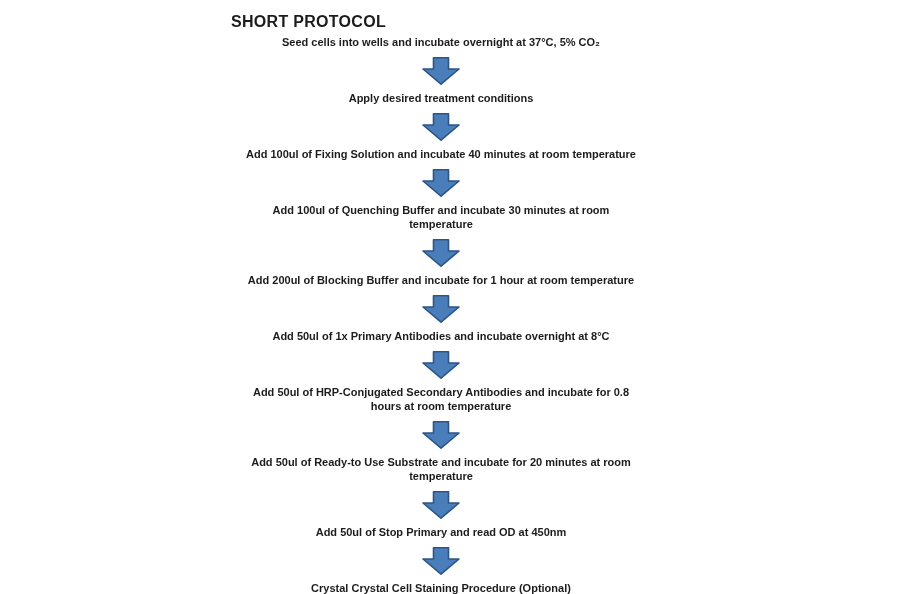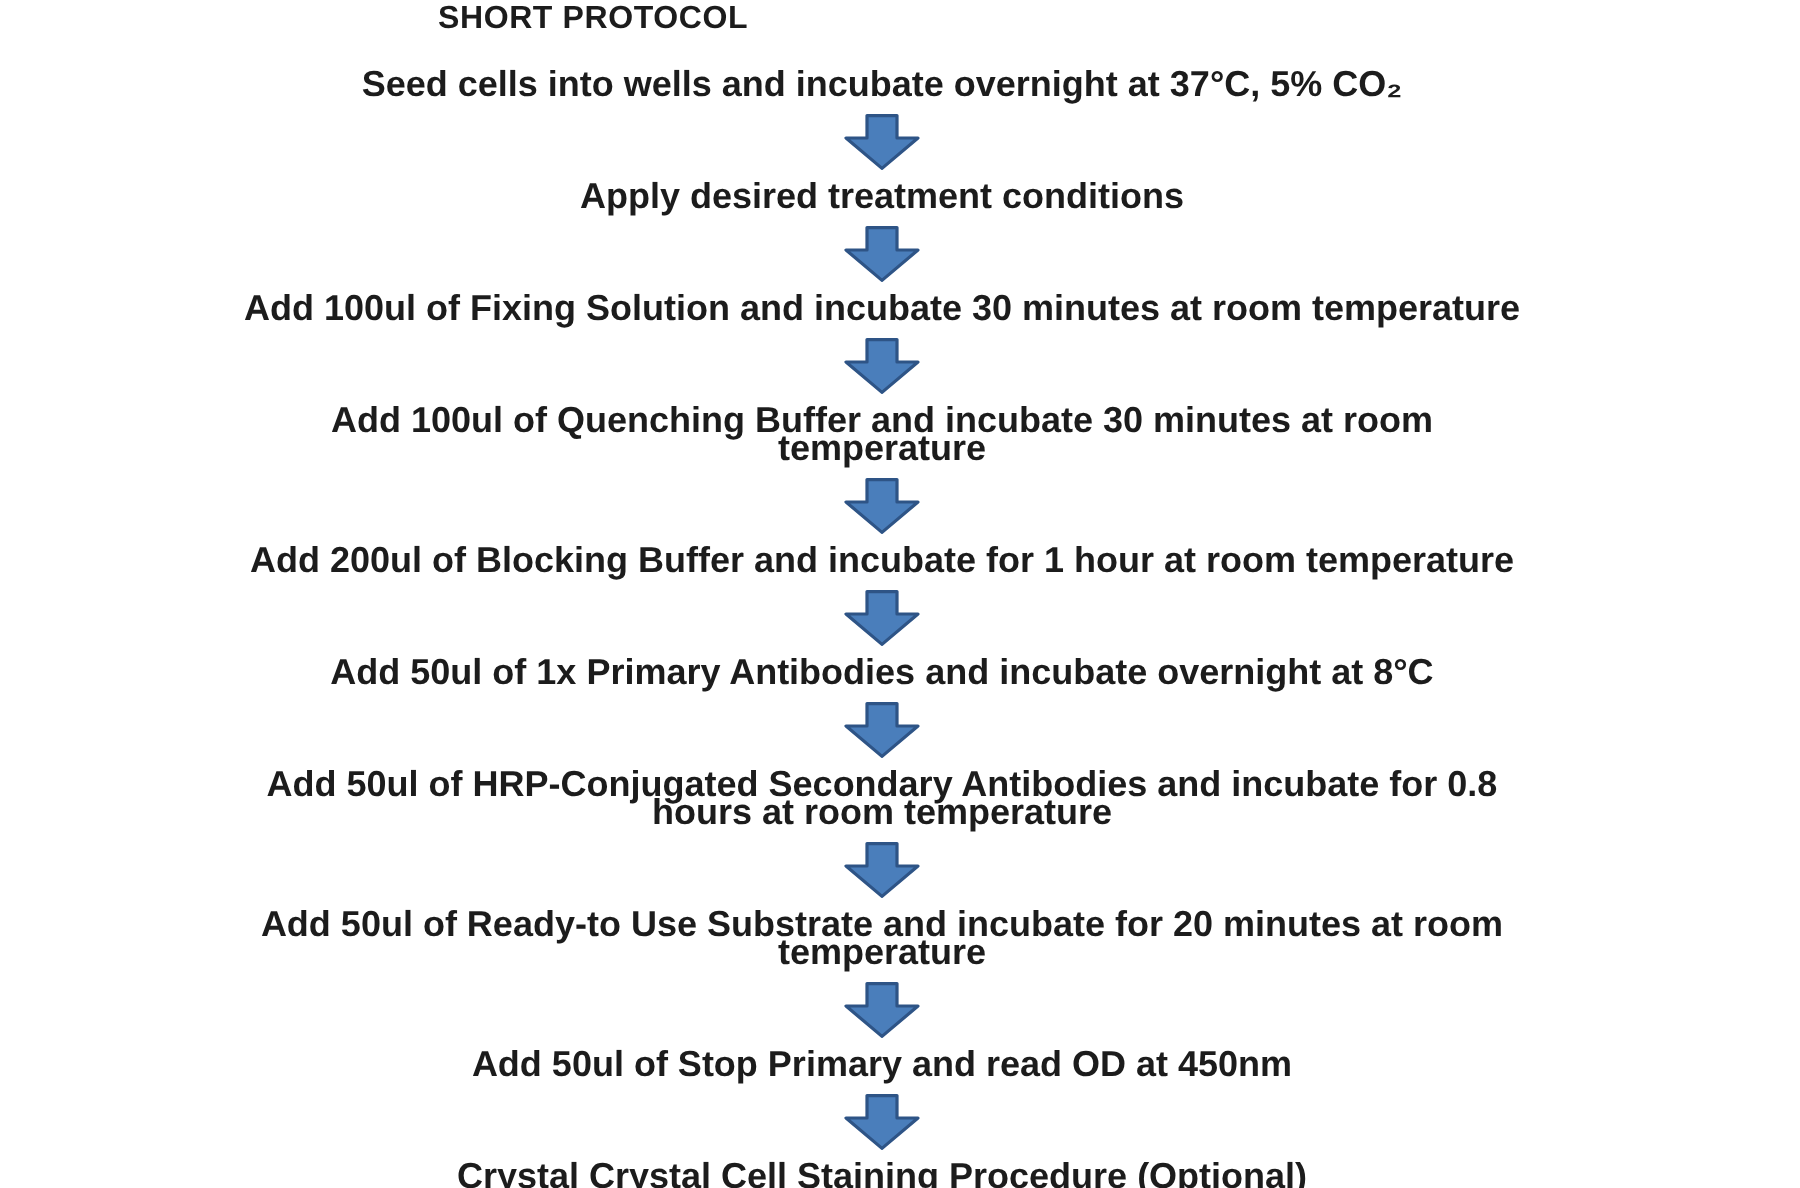--- a/index.html
+++ b/index.html
@@ -6,31 +6,31 @@
     --arrow-fill:#4a7ebb;
     --arrow-stroke:#2e5486;
     --text:#1c1c1c;
   }
   html,body{margin:0;padding:0;background:#ffffff;}
   body{
     width:900px;height:594px;overflow:hidden;position:relative;
     font-family:"Liberation Sans","DejaVu Sans",sans-serif;
   }
   .title{
-    position:absolute;left:219px;top:1px;margin:0;
+    position:absolute;left:219px;top:1px;margin:12px;
     font-size:16px;font-weight:bold;letter-spacing:.3px;color:var(--text);
     white-space:nowrap;
   }
   .flow{
     width:882px;              
     padding-top:35px;
     display:flex;flex-direction:column;align-items:center;
   }
   .step{
-    font-size:18px;font-weight:bold;line-height:14px;color:var(--text);
+    font-size:11px;font-weight:bold;line-height:14px;color:var(--text);
     text-align:center;white-space:pre-line;
   }
   .arrow{height:28px;margin:8px 0 6px;}
   .arrow svg{display:block;}
   .arrow polygon{
     fill:var(--arrow-fill);
     stroke:var(--arrow-stroke);
     stroke-width:1.6;
     stroke-linejoin:round;
   }
@@ -50,21 +50,21 @@
   </div>
 
   <div class="step">Apply desired treatment conditions</div>
 
   <div class="arrow">
     <svg width="38" height="28" viewBox="0 0 38 28">
         <polygon points="11.5,0.8 26.5,0.8 26.5,12 37,12 19,27.2 1,12 11.5,12"></polygon>
       </svg>
   </div>
 
-  <div class="step">Add 100ul of Fixing Solution and incubate 30 minutes at room temperature</div>
+  <div class="step">Add 100ul of Fixing Solution and incubate 40 minutes at room temperature</div>
 
   <div class="arrow">
     <svg width="38" height="28" viewBox="0 0 38 28">
         <polygon points="11.5,0.8 26.5,0.8 26.5,12 37,12 19,27.2 1,12 11.5,12"></polygon>
       </svg>
   </div>
 
   <div class="step">Add 100ul of Quenching Buffer and incubate 30 minutes at room
 temperature</div>
 

